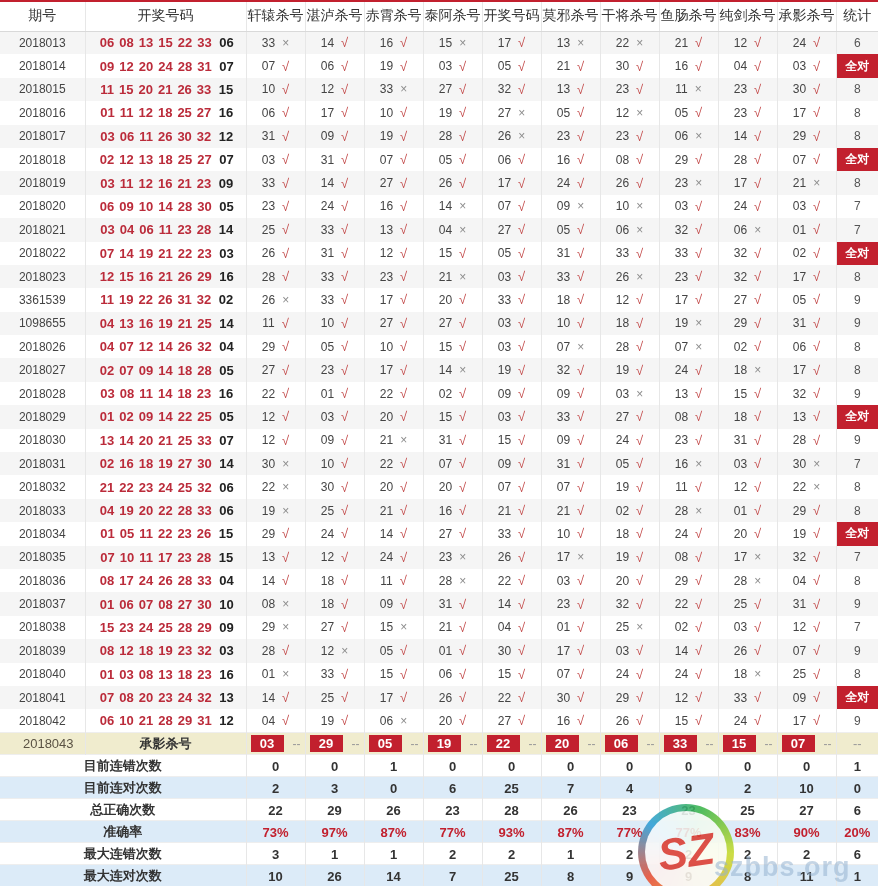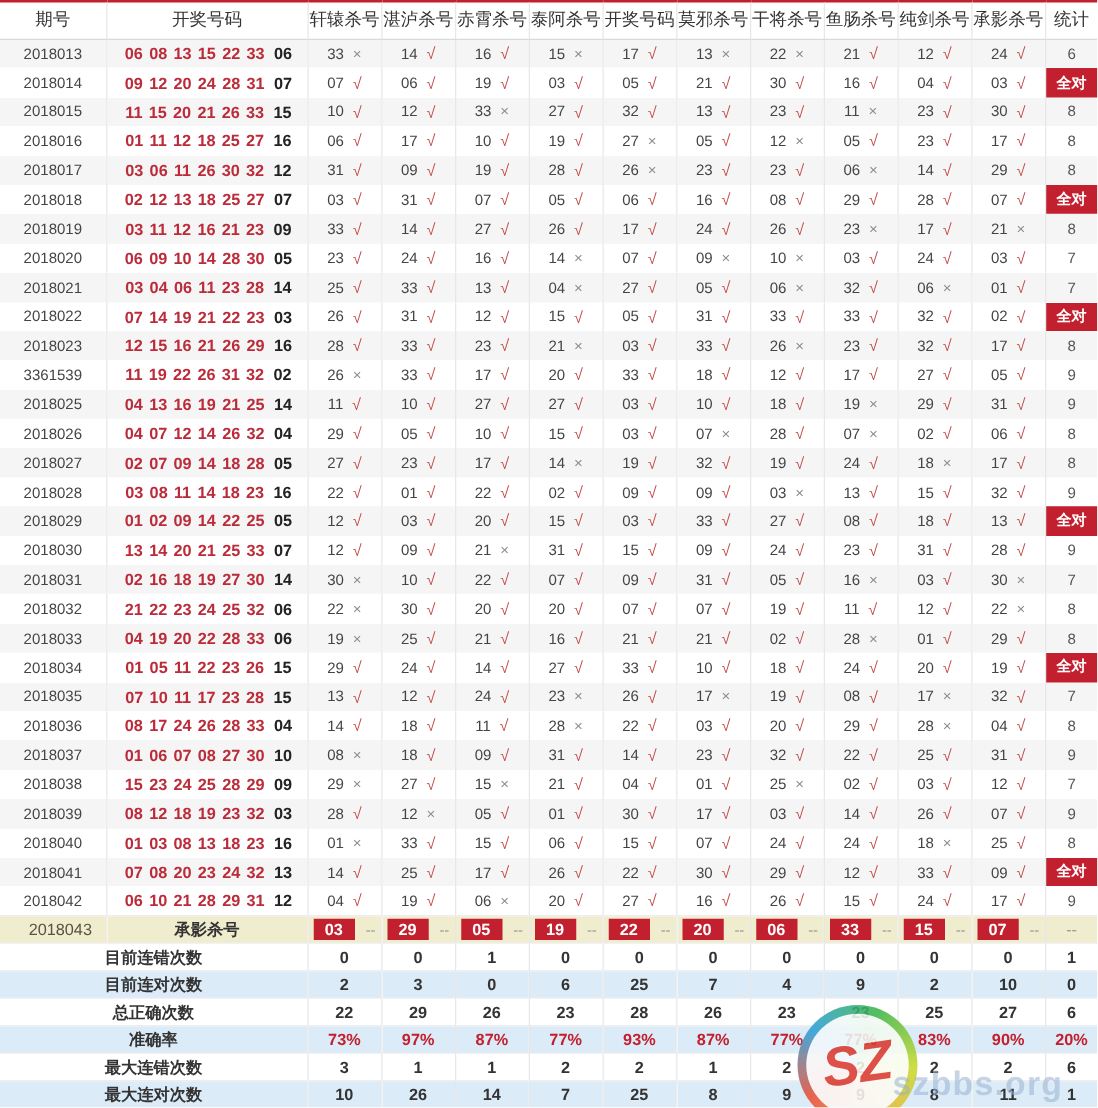--- a/index.html
+++ b/index.html
@@ -874,21 +874,21 @@
           </td>
           <td>
             <div class="kill-wrap">
               <span class="kill-num">05</span>
               <span class="mark-hit">√</span>
             </div>
           </td>
           <td><span class="stat-num">9</span></td>
         </tr>
         <tr>
-          <td class="c-period">2018025</td>
+          <td class="c-period">1098655</td>
           <td><span class="num red-num">04</span><span class="num red-num">13</span><span class="num red-num">16</span><span class="num red-num">19</span><span class="num red-num">21</span><span class="num red-num">25</span><span class="num blue-num">14</span></td>
           <td>
             <div class="kill-wrap">
               <span class="kill-num">11</span>
               <span class="mark-hit">√</span>
             </div>
           </td>
           <td>
             <div class="kill-wrap">
               <span class="kill-num">10</span>

